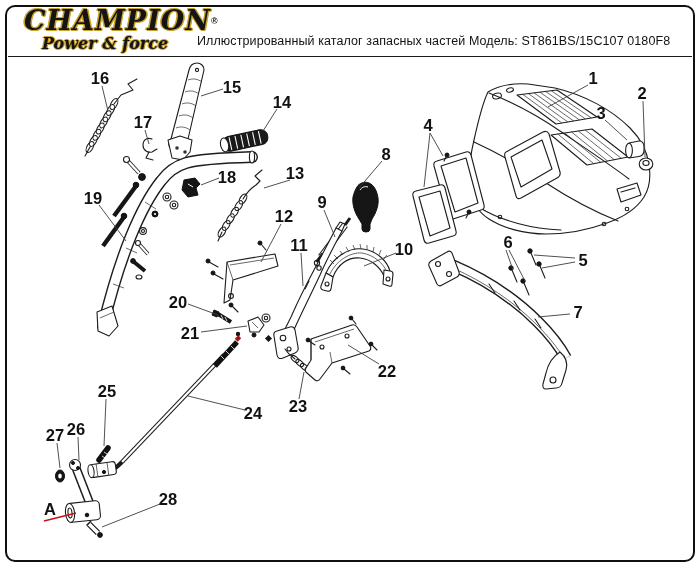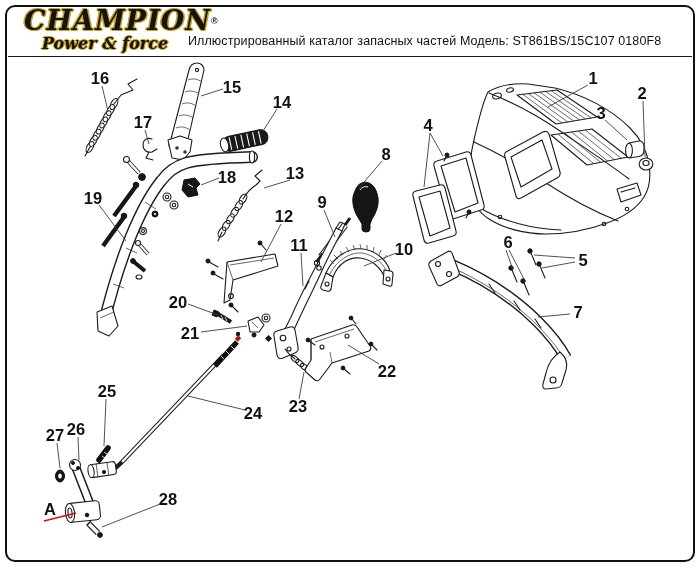--- a/index.html
+++ b/index.html
@@ -14,21 +14,21 @@
     font-style:italic;font-weight:bold;font-size:27px;letter-spacing:1px;color:#141414;
     text-shadow:1.4px 0 #c9a227,-1.4px 0 #c9a227,0 1.4px #c9a227,0 -1.4px #c9a227,1px 1px #c9a227,-1px -1px #c9a227;
   }
   .reg{font-size:9px;font-weight:bold;color:#141414;vertical-align:super;}
   .tagline{
     font-family:"DejaVu Serif","Liberation Serif",serif;
     font-style:italic;font-weight:bold;font-size:16px;color:#141414;margin:2px 0 0 18px;
     text-shadow:1.2px 0 #c9a227,-1.2px 0 #c9a227,0 1.2px #c9a227,0 -1.2px #c9a227;
   }
   .title{
-    position:absolute;left:188px;top:34px;width:492px;font-size:12.5px;color:#111;
+    position:absolute;left:197px;top:34px;width:492px;font-size:12.5px;color:#111;
     font-family:"Liberation Sans",sans-serif;letter-spacing:0.1px;
   }
   .rule{position:absolute;left:8px;right:8px;top:56px;border-top:1.6px solid #1a1a1a;}
   svg{position:absolute;left:0;top:0;}
   .callout{font:700 16.5px "Liberation Sans",sans-serif;fill:#111;text-anchor:middle;}
   .ln{stroke:#1c1c1c;stroke-width:1.1;fill:none;stroke-linejoin:round;stroke-linecap:round;}
   .fw{stroke:#1c1c1c;stroke-width:1.1;fill:#fff;stroke-linejoin:round;}
   .fb{stroke:#111;stroke-width:1;fill:#161616;stroke-linejoin:round;}
   .thin{stroke:#2a2a2a;stroke-width:0.7;fill:none;}
 </style>

